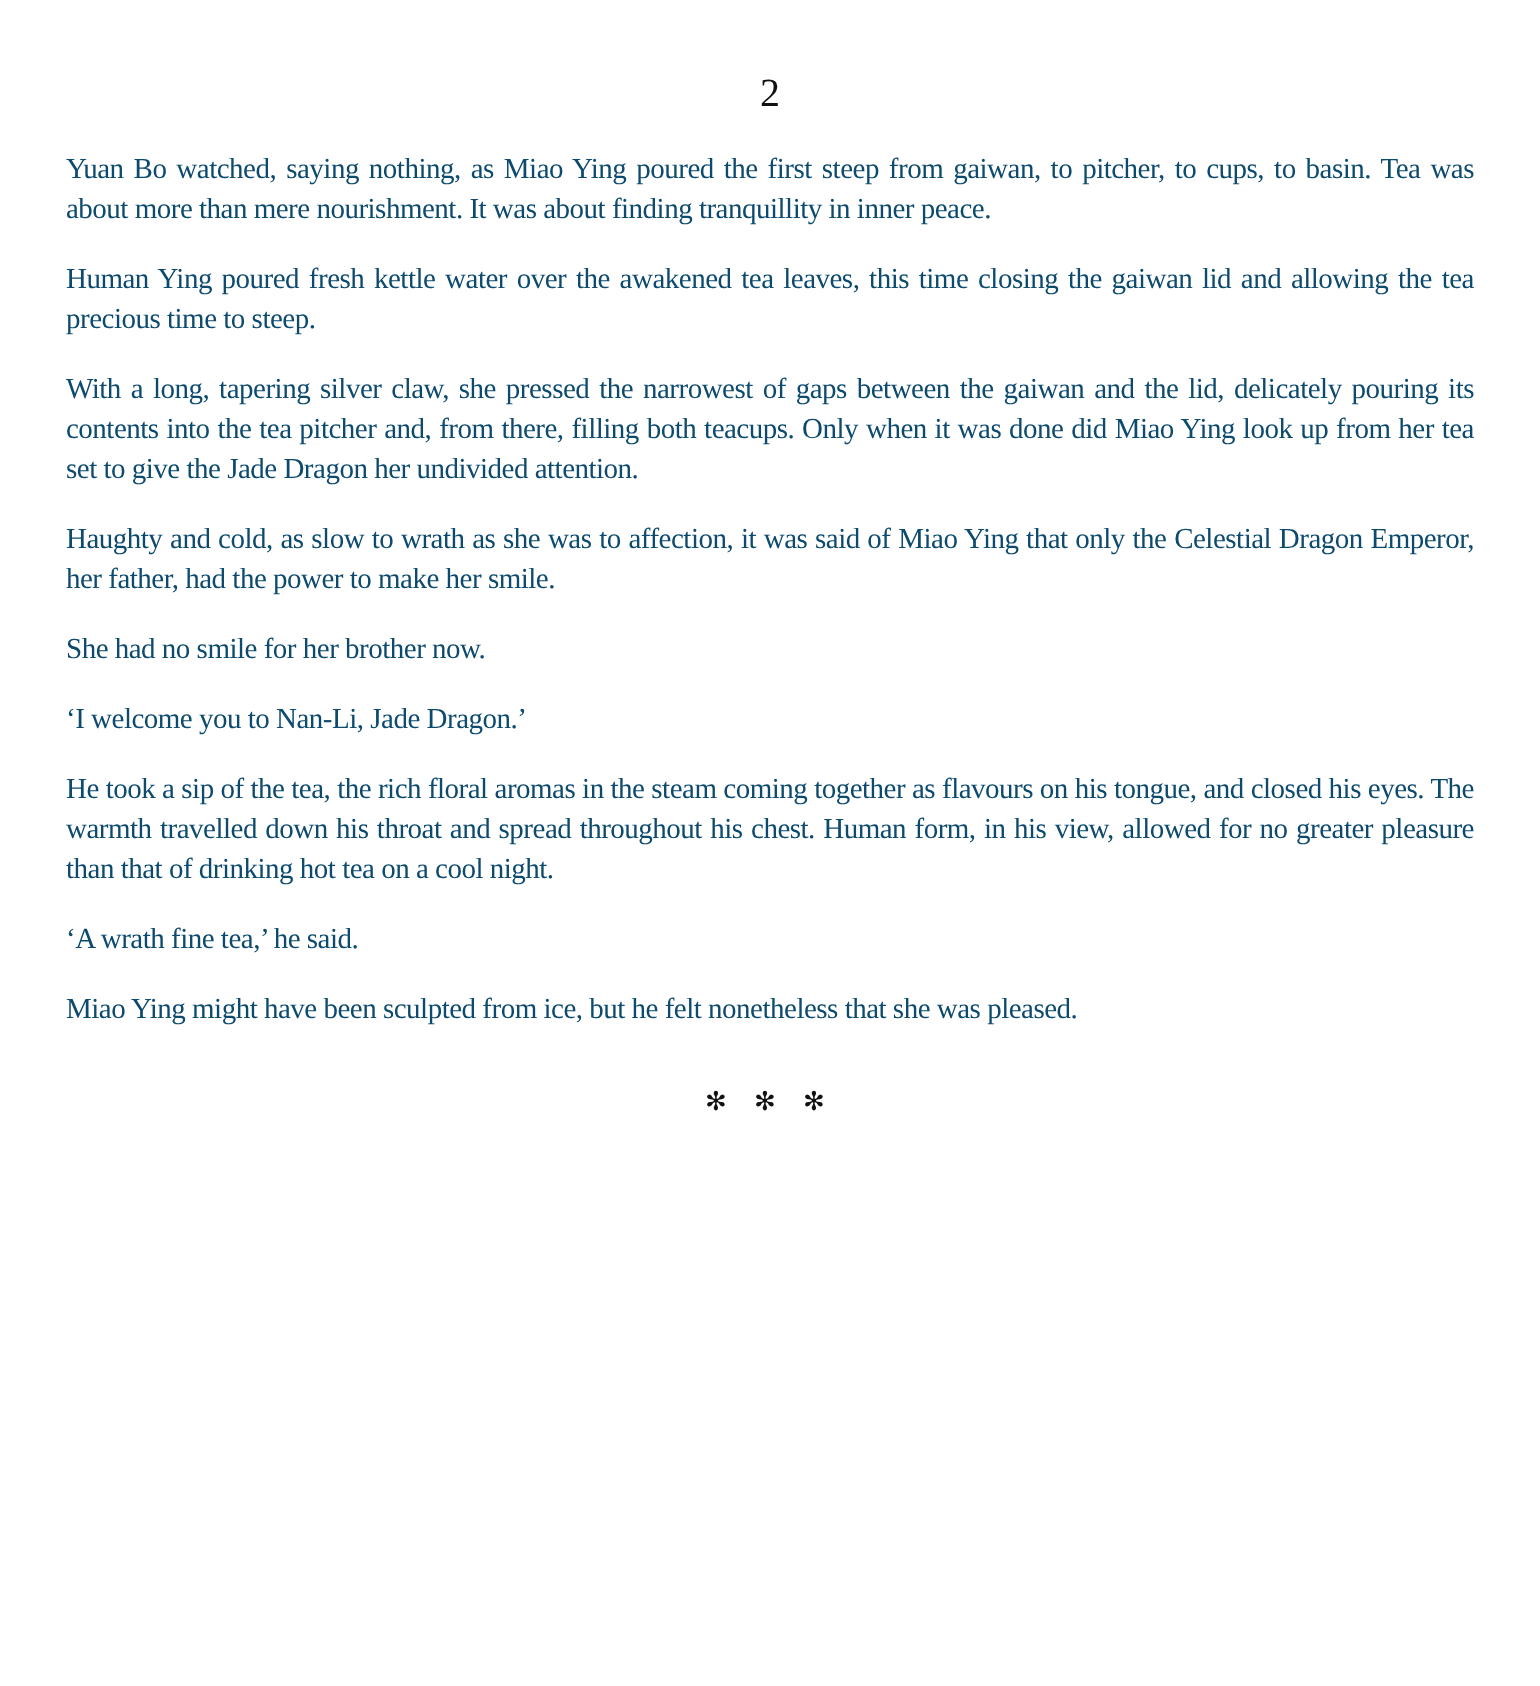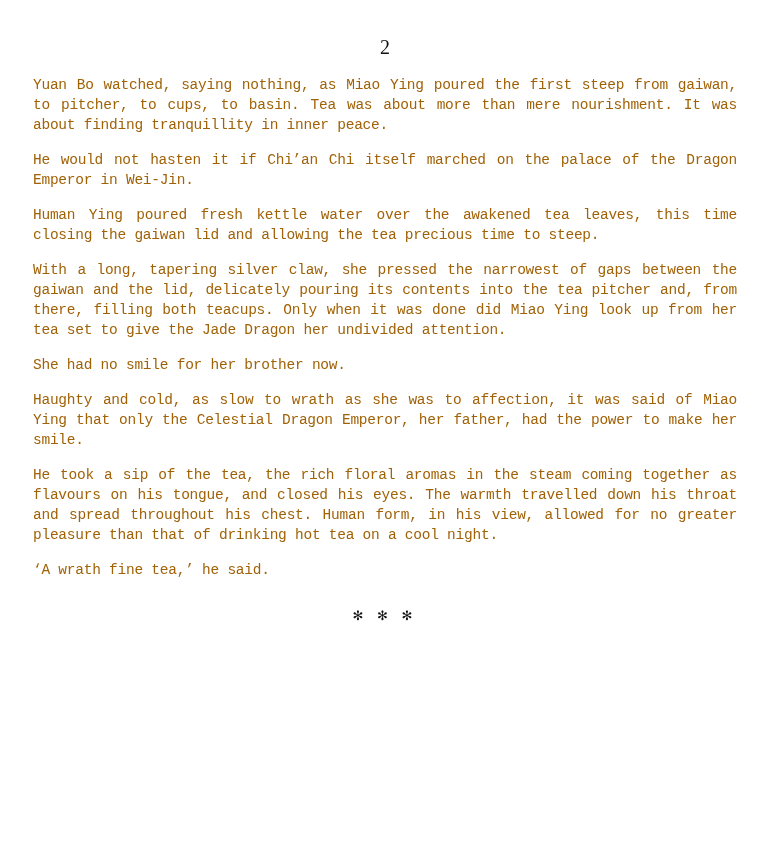--- a/index.html
+++ b/index.html
@@ -24,45 +24,46 @@
   .page-number {
     font-family: "Liberation Serif", serif;
     font-size: 20px;
     line-height: 24px;
     text-align: center;
     color: #111111;
     padding-top: 35px;
     margin-bottom: 16px;
   }
   .text-block p {
-    font-family: Liberation Mono, monospace;
+    font-family: Liberation Serif, serif;
     font-size: 14.5px;
     line-height: 20px;
     letter-spacing: -0.25px;
     text-align: justify;
-    color: #a16207;
+    color: #0c4a6e;
     margin: 0 0 15px 0;
   }
   .separator {
     margin-top: 28px;
     text-align: center;
     font-size: 13px;
     letter-spacing: 5px;
     color: #111111;
   }
 </style>
 </head>
 <body>
 
 <div class="page">
   <div class="page-number">2</div>
   <div class="text-block">
     <p>Yuan Bo watched, saying nothing, as Miao Ying poured the first steep from gaiwan, to pitcher, to cups, to basin. Tea was about more than mere nourishment. It was about finding tranquillity in inner peace.</p>
-    <p>He would not hasten it if Chi’an Chi itself marched on the palace of the Dragon Emperor in Wei-Jin.</p>
     <p>Human Ying poured fresh kettle water over the awakened tea leaves, this time closing the gaiwan lid and allowing the tea precious time to steep.</p>
     <p>With a long, tapering silver claw, she pressed the narrowest of gaps between the gaiwan and the lid, delicately pouring its contents into the tea pitcher and, from there, filling both teacups. Only when it was done did Miao Ying look up from her tea set to give the Jade Dragon her undivided attention.</p>
+    <p>Haughty and cold, as slow to wrath as she was to affection, it was said of Miao Ying that only the Celestial Dragon Emperor, her father, had the power to make her smile.</p>
     <p>She had no smile for her brother now.</p>
-    <p>Haughty and cold, as slow to wrath as she was to affection, it was said of Miao Ying that only the Celestial Dragon Emperor, her father, had the power to make her smile.</p>
+    <p>‘I welcome you to Nan-Li, Jade Dragon.’</p>
     <p>He took a sip of the tea, the rich floral aromas in the steam coming together as flavours on his tongue, and closed his eyes. The warmth travelled down his throat and spread throughout his chest. Human form, in his view, allowed for no greater pleasure than that of drinking hot tea on a cool night.</p>
     <p>‘A wrath fine tea,’ he said.</p>
+    <p>Miao Ying might have been sculpted from ice, but he felt nonetheless that she was pleased.</p>
   </div>
   <div class="separator">✻ ✻ ✻</div>
 </div>
 
 </body></html>

